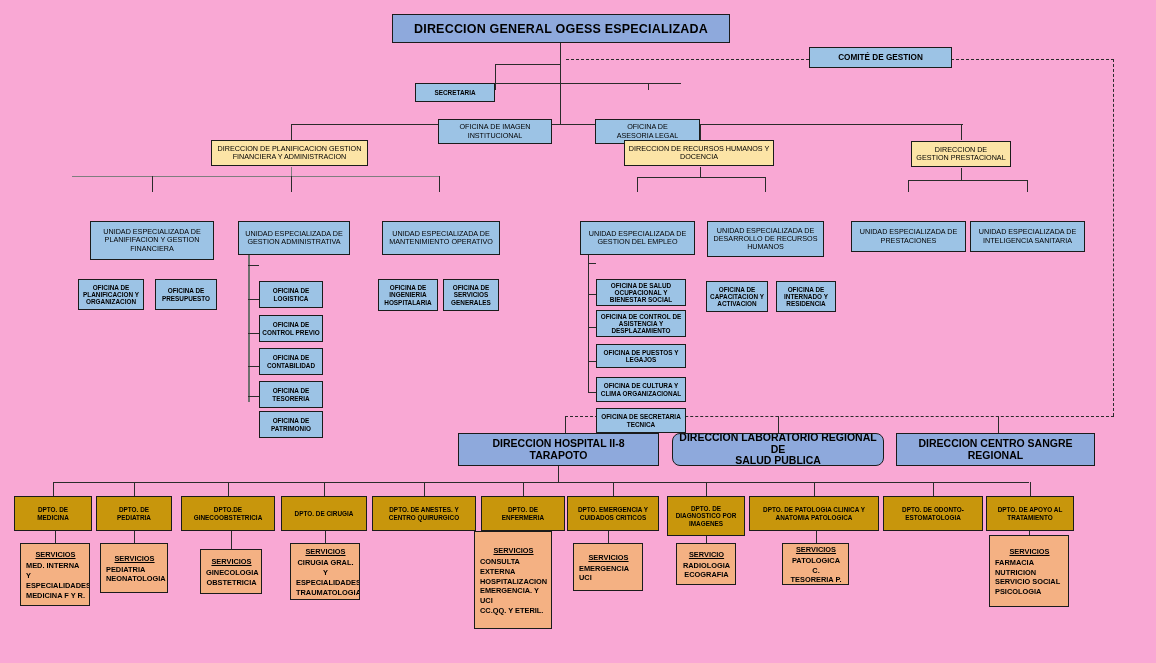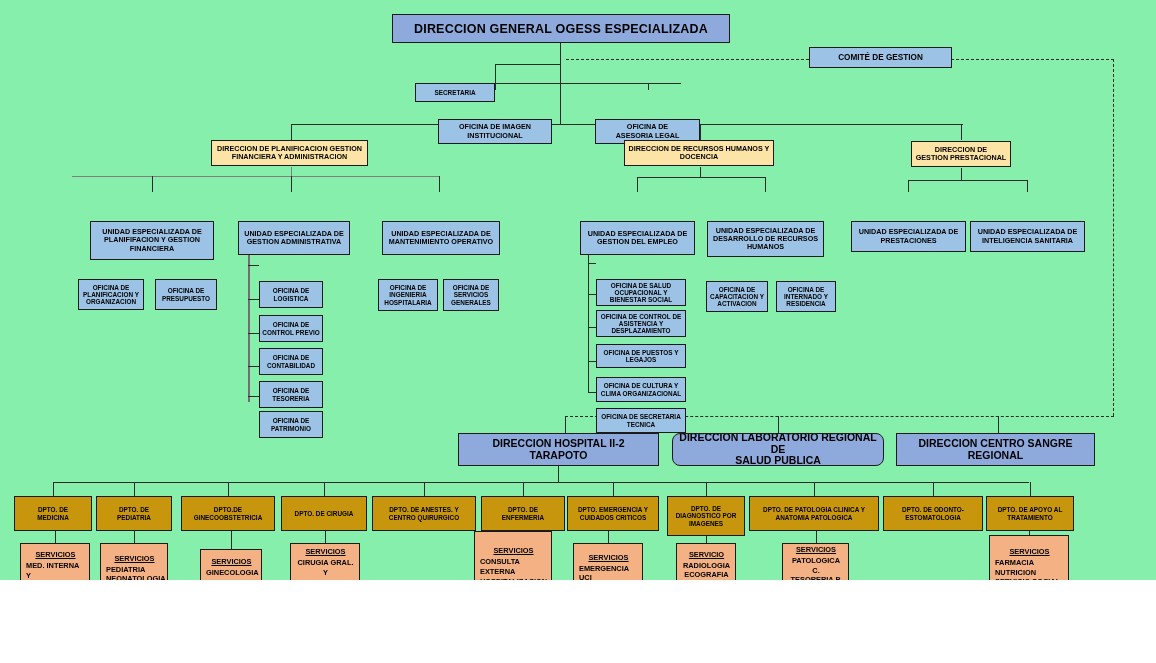--- a/index.html
+++ b/index.html
@@ -7,22 +7,22 @@
     margin: 0;
     padding: 0;
     background: #ffffff;
   }
   body {
     font-family: "Liberation Sans", sans-serif;
   }
   #canvas {
     position: relative;
     width: 1156px;
-    height: 580px;
-    background: #86efac;
+    height: 663px;
+    background: #f9a8d4;
     overflow: hidden;
   }
   
   .node {
     position: absolute;
     box-sizing: border-box;
     border: 1px solid #1b1b1b;
     display: flex;
     align-items: center;
     justify-content: center;
@@ -37,21 +37,21 @@
   .c-top     { background: #8ea9dc; }
   .c-blue    { background: #9cc3e5; margin-top: 29px; }
   .c-yellow  { background: #fce4a6; }
   .c-gold    { background: #c8960c; }
   .c-midblue { background: #8ea9dc; }
 
   
   .t-xl  { font-size: 12.5px; font-weight: bold; letter-spacing: .2px; }
   .t-lg  { font-size: 10.5px; font-weight: bold; }
   .t-md  { font-size: 8.2px;  font-weight: bold; }
-  .t-sm  { font-size: 7.2px;  font-weight: bold; }
+  .t-sm  { font-size: 7.2px;  font-weight: normal; }
   .t-xs  { font-size: 6.4px;  font-weight: bold; }
 
   
   .svc {
     position: absolute;
     box-sizing: border-box;
     border: 1px solid #1b1b1b;
     background: #f4b183;
     color: #000;
     font-size: 7.4px;
@@ -263,21 +263,21 @@
 TECNICA</div>
 
   <div class="node c-blue t-xs" style="left:706px; top:252px; width:62px; height:31px;">OFICINA  DE
 CAPACITACION Y
 ACTIVACION</div>
 
   <div class="node c-blue t-xs" style="left:776px; top:252px; width:60px; height:31px;">OFICINA  DE
 INTERNADO Y
 RESIDENCIA</div>
 
-  <div class="node c-midblue t-lg" style="left:458px; top:433px; width:201px; height:33px;">DIRECCION HOSPITAL II-2
+  <div class="node c-midblue t-lg" style="left:458px; top:433px; width:201px; height:33px;">DIRECCION HOSPITAL II-8
 TARAPOTO</div>
 
   <div class="node c-midblue t-lg" style="left:672px; top:433px; width:212px; height:33px;border-radius:8px;">DIRECCION LABORATORIO REGIONAL DE
 SALUD PUBLICA</div>
 
   <div class="node c-midblue t-lg" style="left:896px; top:433px; width:199px; height:33px;">DIRECCION CENTRO SANGRE REGIONAL</div>
 
   <div id="dept-layer">
       <div class="ln v" style="left: 53px; top: 482px; height: 14px;"></div>
       <div class="node c-gold t-xs" style="left: 14px; top: 496px; width: 78px; height: 35px;">DPTO.  DE

